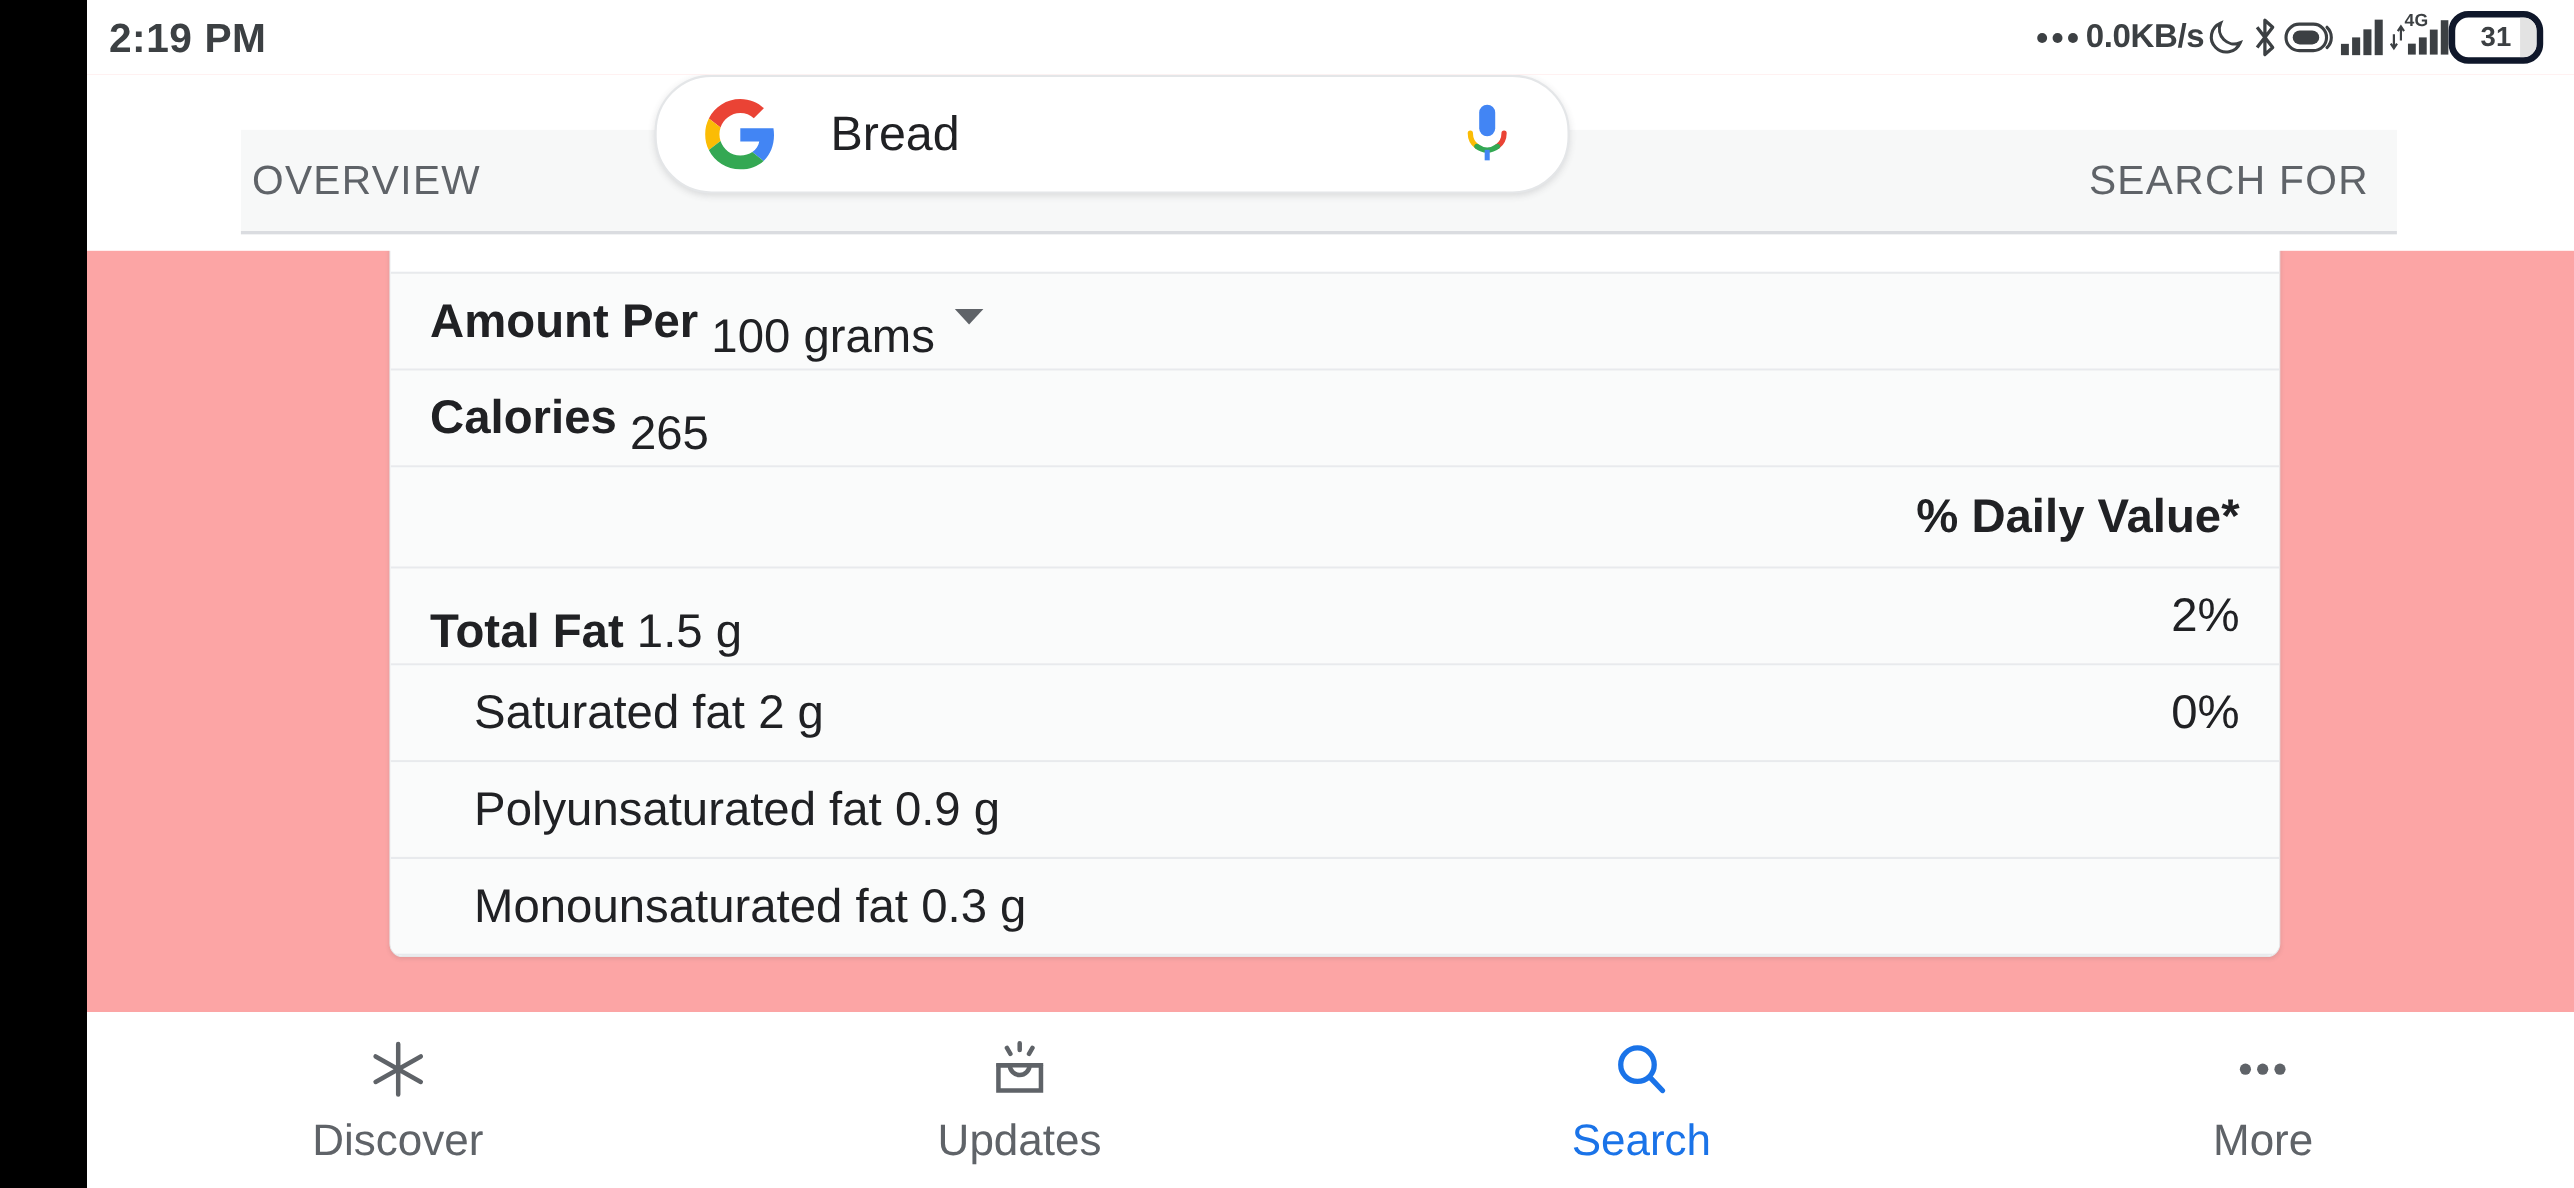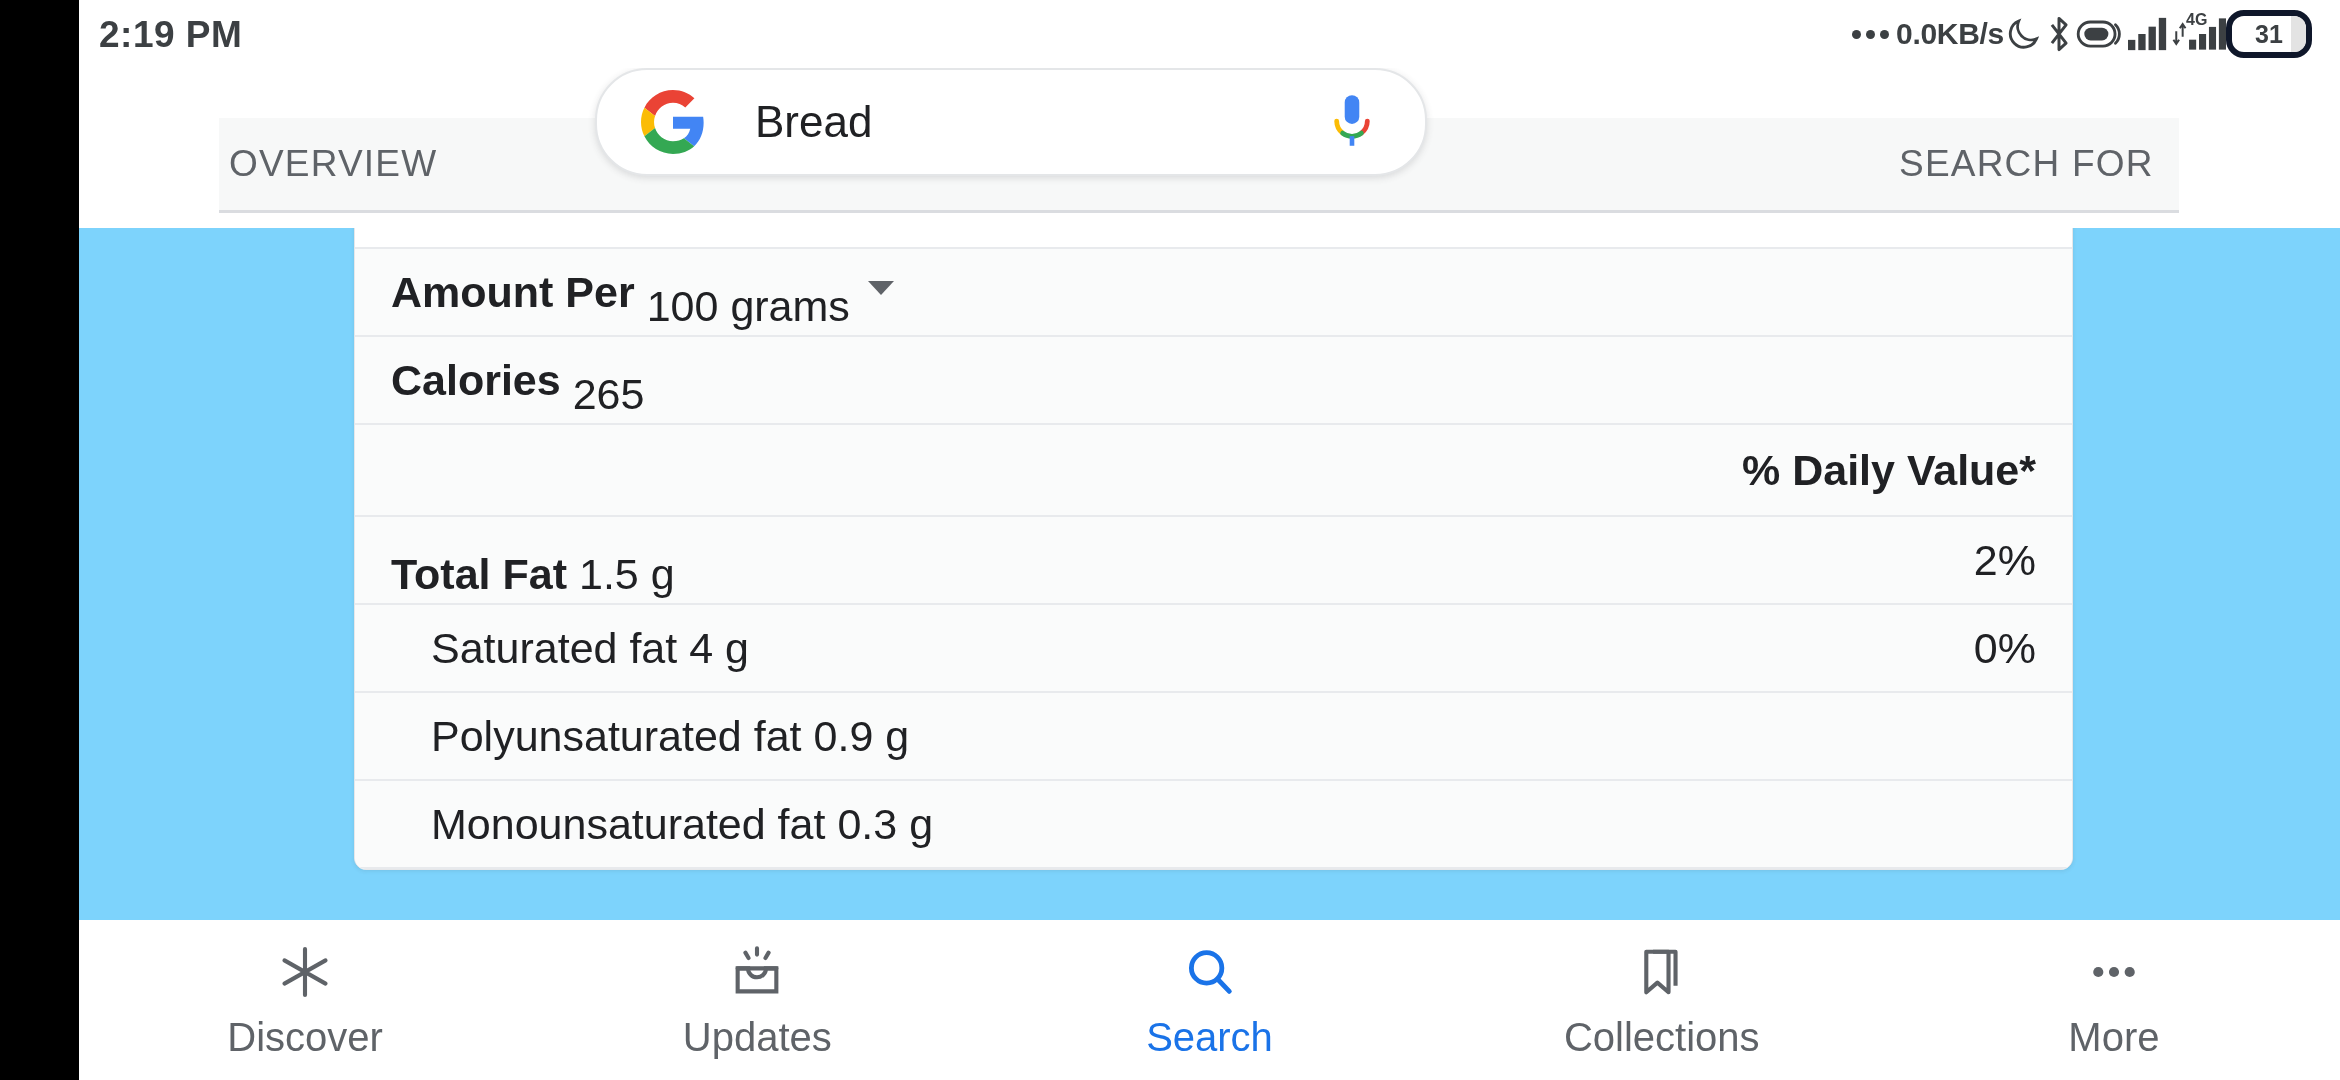--- a/index.html
+++ b/index.html
@@ -8,21 +8,21 @@
     background:#000;
     font-family:"Liberation Sans","DejaVu Sans",sans-serif;
     -webkit-font-smoothing:antialiased;
   }
   .screen{position:relative;width:2340px;height:1080px;background:#000;}
 
   
   .bezel-left{position:absolute;left:0;top:0;width:79px;height:1080px;background:#000;z-index:60;}
 
   
-  .app{position:absolute;left:79px;top:0;width:2261px;height:1080px;background:#7dd3fc;overflow:hidden;}
+  .app{position:absolute;left:79px;top:0;width:2261px;height:1080px;background:#fca5a5;overflow:hidden;}
 
   
   .statusbar{position:absolute;left:0;top:0;width:2261px;height:68px;background:#fff;z-index:40;}
   .sb-time{position:absolute;left:20px;top:14px;font-size:37px;font-weight:700;color:#3c4043;letter-spacing:.5px;}
   .sb-right{position:absolute;right:28px;top:10px;display:flex;align-items:center;height:48px;}
   .sb-net{display:flex;align-items:center;gap:7px;color:#3c4043;}
   .sb-dots{display:flex;gap:5px;align-items:center;}
   .sb-dots i{width:9px;height:9px;border-radius:50%;background:#3c4043;display:block;}
   .sb-kb{font-size:30px;font-weight:700;color:#3c4043;letter-spacing:-.3px;}
   .sb-ico{display:flex;align-items:center;justify-content:center;}
@@ -234,21 +234,21 @@
           <span class="sp"></span>
           <span class="lbl-reg">1.5 g</span>
         </span>
         <span class="right">2%</span>
       </div>
 
       <div class="row">
         <span class="left indent">
           <span class="lbl-plain">Saturated fat</span>
           <span class="sp"></span>
-          <span class="lbl-plain">4 g</span>
+          <span class="lbl-plain">2 g</span>
         </span>
         <span class="right">0%</span>
       </div>
 
       <div class="row">
         <span class="left indent">
           <span class="lbl-plain">Polyunsaturated fat</span>
           <span class="sp"></span>
           <span class="lbl-plain">0.9 g</span>
         </span>
@@ -297,31 +297,20 @@
           <svg width="58" height="58" viewBox="0 0 24 24">
             <g stroke="#1a73e8" stroke-width="2" fill="none" stroke-linecap="round">
               <circle cx="10.6" cy="10.3" r="6.3"></circle>
               <path d="M15.3 15.1 20 20"></path>
             </g>
           </svg>
         </span>
         <span class="navlabel">Search</span>
       </div>
 
-      <div class="navitem">
-        <span class="navicon">
-          <svg width="58" height="58" viewBox="0 0 24 24">
-            <g stroke="#5f6368" stroke-width="1.7" fill="none" stroke-linejoin="round">
-              <path d="M5.5 3.6h9.2v16.8l-4.6-4-4.6 4z"></path>
-              <path d="M8.3 3.6h9.3v14.1"></path>
-            </g>
-          </svg>
-        </span>
-        <span class="navlabel">Collections</span>
-      </div>
 
       <div class="navitem">
         <span class="navicon">
           <svg width="58" height="58" viewBox="0 0 24 24">
             <g fill="#5f6368">
               <circle cx="5.5" cy="12" r="2.1"></circle>
               <circle cx="12" cy="12" r="2.1"></circle>
               <circle cx="18.5" cy="12" r="2.1"></circle>
             </g>
           </svg>

